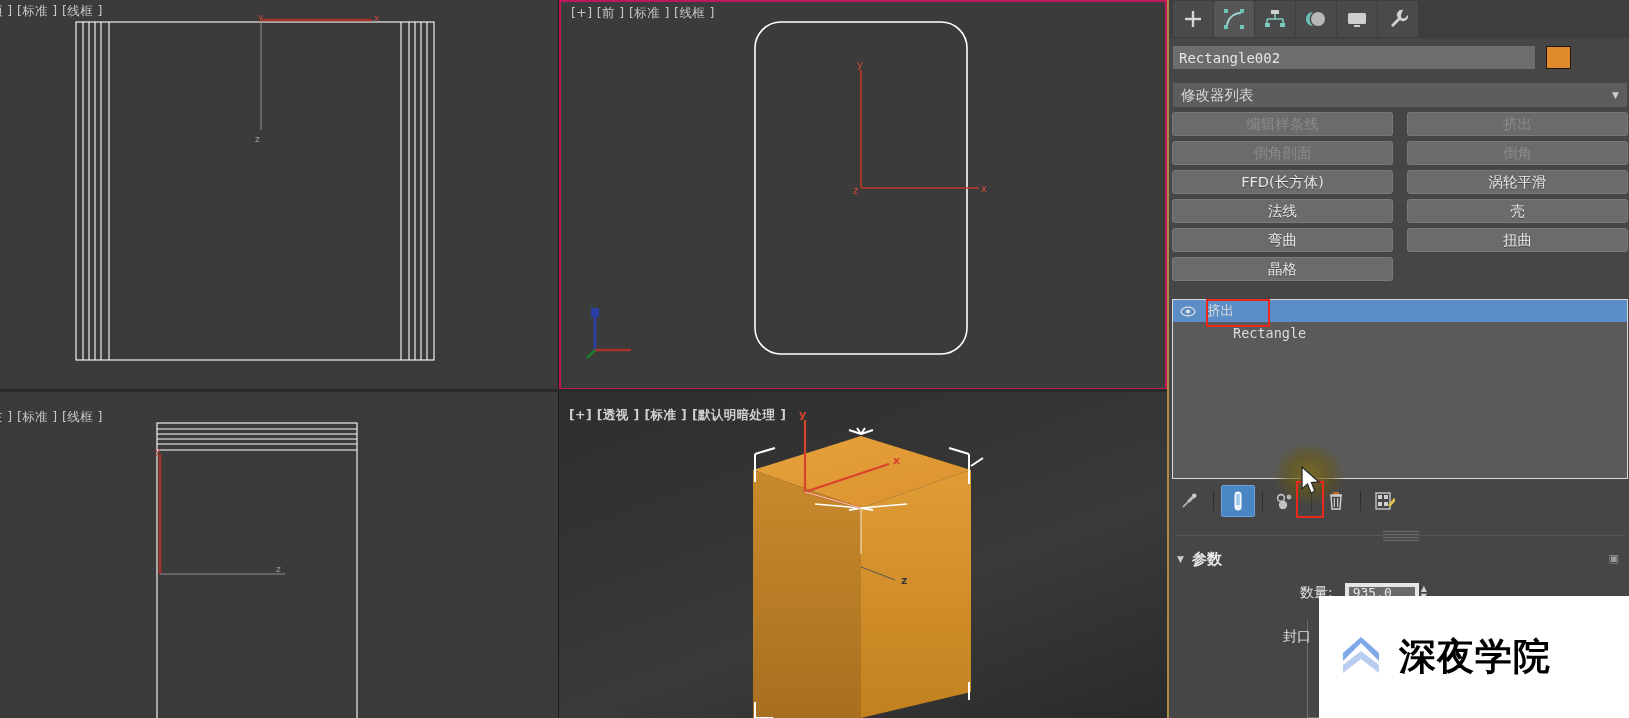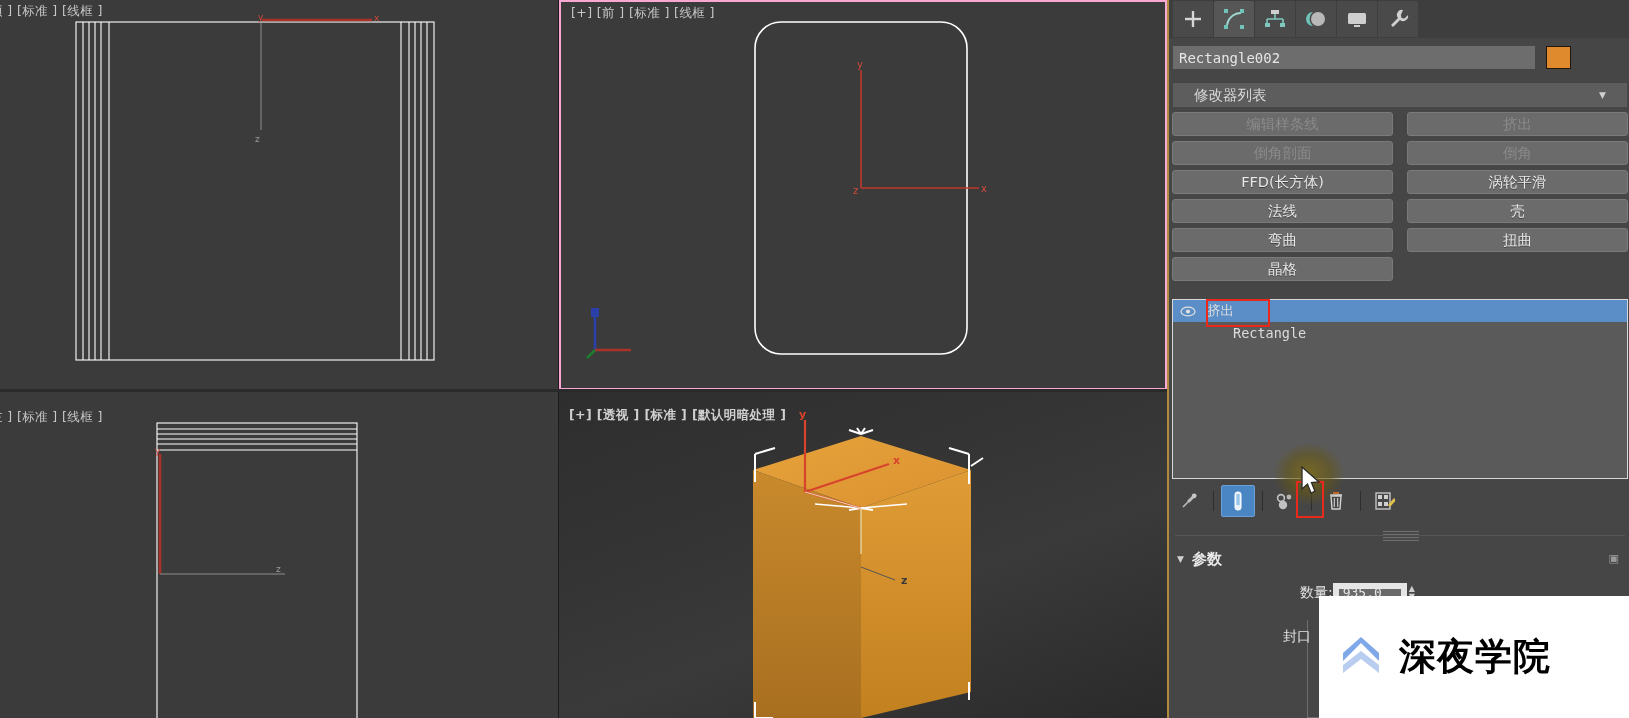--- a/index.html
+++ b/index.html
@@ -13,21 +13,21 @@
 
   
   .viewport { position: absolute; background: #3b3b3b; overflow: hidden; }
   .vp-label {
     position: absolute; top: 3px; font-size: 12.5px; color: #c8c8c8;
     font-family: "DejaVu Sans", "Liberation Sans", sans-serif;
     white-space: nowrap; letter-spacing: .4px; z-index: 5;
   }
   #vp-top    { left: 0;    top: 0;    width: 558px; height: 390px; }
   #vp-front  { left: 559px; top: 0;   width: 608px; height: 390px;
-               border: 2px solid #f9a8d4; background: #3b3b3b; }
+               border: 2px solid #be185d; background: #3b3b3b; }
   #vp-left   { left: 0;    top: 392px; width: 558px; height: 326px; }
   #vp-persp  { left: 559px; top: 392px; width: 608px; height: 326px;
                background: linear-gradient(160deg,#2e2e2e 0%,#343434 35%,#3a3a3a 60%,#2a2a2a 100%); font-weight: bold; }
   #vp-persp .vp-label { color: #d0d0d0; }
 
   .vp-sep-h { position:absolute; left:0; top:389px; width:1167px; height:3px; background:#2a2a2a; }
 
   svg.vpsvg { position: absolute; left: 0; top: 0; width: 100%; height: 100%; display:block; }
 
   
@@ -56,21 +56,21 @@
     font-size: 14px; padding-left: 6px; outline: none;
   }
   #color-swatch {
     width: 25px; height: 23px; margin-left: 11px;
     background: #e08a2e; border: 1px solid #20160a;
   }
 
   #mod-list-dd {
     position: absolute; left: 4px; top: 83px; width: 454px; height: 24px;
     background: #5d5d5d; color: #d8d8d8; font-size: 14.5px;
-    display: flex; align-items: center; padding: 0 21px; cursor: pointer;
+    display: flex; align-items: center; padding: 0 8px; cursor: pointer;
   }
   #mod-list-dd .cap { flex: 1; }
   #mod-list-dd .arrow { font-size: 9px; color: #cfcfcf; }
 
   
   #mod-buttons {
     position: absolute; left: 3px; top: 112px; width: 456px;
     display: grid; grid-template-columns: 1fr 1fr; gap: 5px 14px;
   }
   .mod-btn {
@@ -132,23 +132,23 @@
   #rollout-title {
     position:absolute; left:8px; top:548px; width:450px; height:22px;
     display:flex; align-items:center; color:#e9e9e9; font-size:15px; font-weight:bold;
     cursor:pointer;
   }
   #rollout-title .tri { margin-right:8px; font-size:9px; color:#d0d0d0; }
   #rollout-pin { position:absolute; right:10px; top:552px; font-size:11px; color:#9a9a9a; }
 
   .param-row { position:absolute; display:flex; align-items:center; color:#e2e2e2; font-size:14px; }
   #row-amount { left: 1300px; top: 583px; }
-  #row-amount .lbl { margin-right: 0; }
+  #row-amount .lbl { margin-right: 12px; }
   .spin-field {
-    width: 74px; height: 19px; background:#6a6a6a; color:#e8e8e8; border:6px solid #e5e5e5;
+    width: 74px; height: 19px; background:#6a6a6a; color:#e8e8e8; border:4px solid #e5e5e5;
     font-size:13px; display:flex; align-items:center; padding-left:4px;
     font-family:"DejaVu Sans Mono","Liberation Mono",monospace;
   }
   .spin-arrows { width:10px; margin-left:2px; color:#cfcfcf; font-size:8px; line-height:8px; }
   #row-cap { left: 1275px; top: 628px; margin-left: 8px; }
   .group-box {
     position:absolute; left:1307px; top:620px; width:140px; height:98px;
     border:1px solid #6e6e6e; border-top:none;
   }
 

